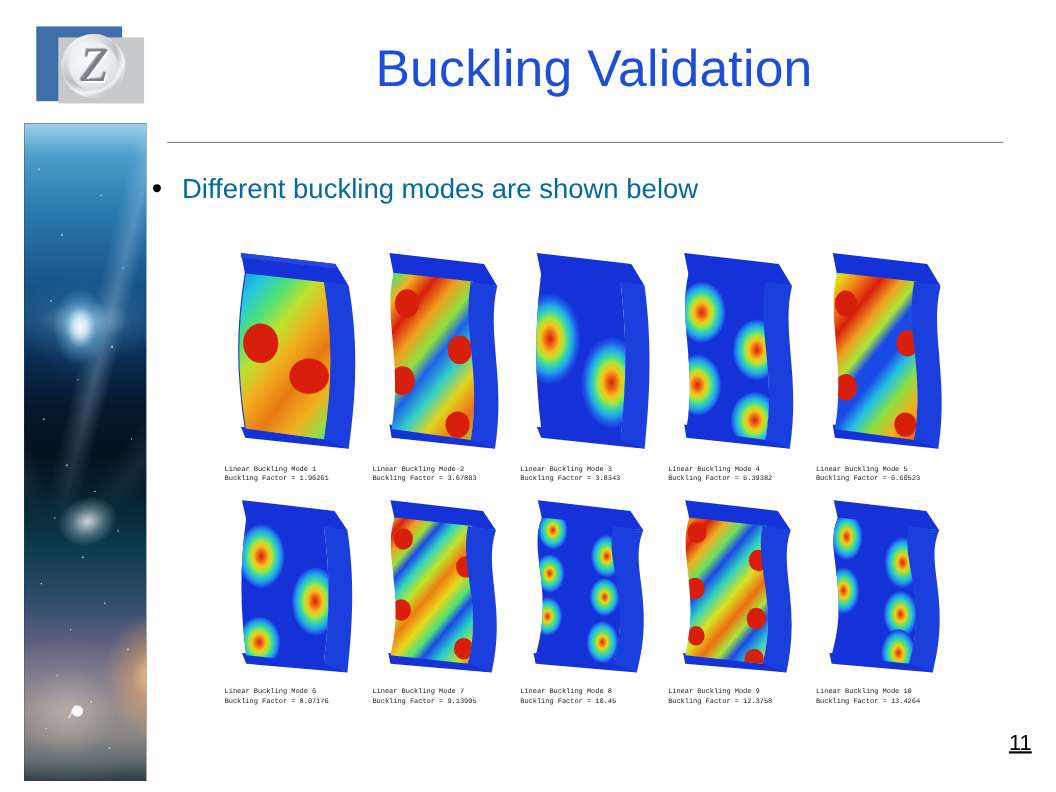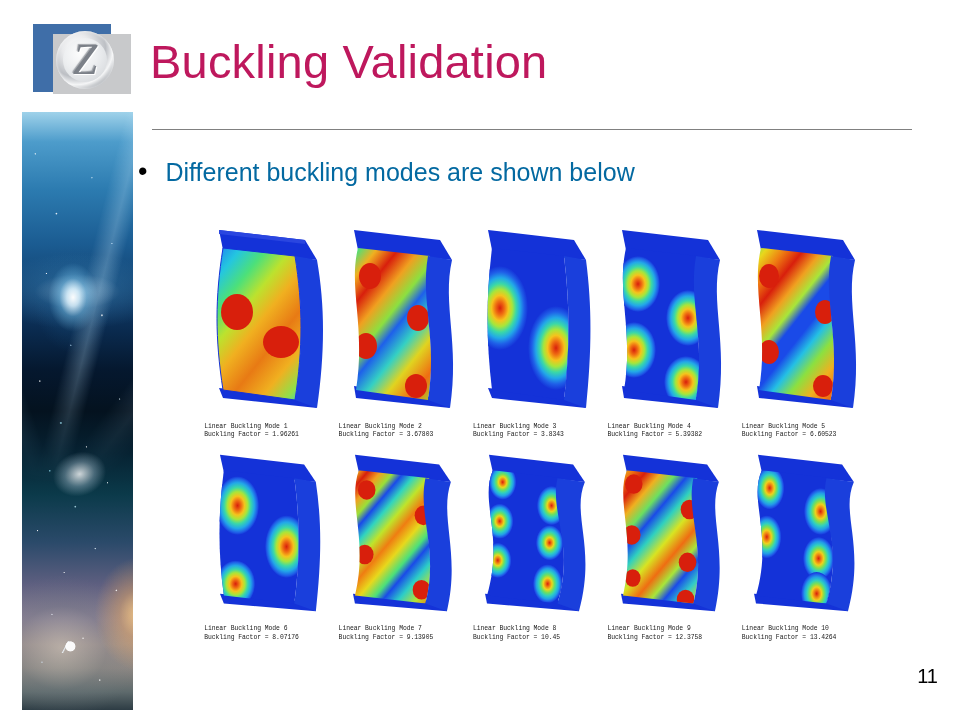--- a/index.html
+++ b/index.html
@@ -114,21 +114,22 @@
     font-family:"Liberation Serif", serif;
     font-size:44px;font-style:italic;font-weight:400;
     color:#7b8088;
     text-shadow:1px 1px 0 #ffffff, -1px -1px 1px rgba(90,95,103,.55);
     line-height:1;
   }
 
   
   #title{
     position:absolute;left:150px;top:34px;width:780px;
-    font-size:47px;font-weight:400;color:#be185d;
+    text-align:center;
+    font-size:47px;font-weight:400;color:#1d4ed8;
     letter-spacing:.2px;
     white-space:nowrap;
   }
   #title-rule{
     position:absolute;left:152px;top:129px;width:760px;height:1px;background:#808080;
   }
 
   
   #bullet-row{
     position:absolute;left:138px;top:156px;width:780px;
@@ -155,21 +156,21 @@
     text-align:left;
     width:118px;
     white-space:pre-line;
     letter-spacing:-0.05px;
   }
   .mode-caption.r2{margin-top:2px;}
 
   
   #page-number{
     position:absolute;right:22px;bottom:32px;
-    font-size:20px;color:#000;
+    font-size:20px;color:#000;text-decoration:underline;
   }
 </style>
 </head>
 <body>
 
 <div id="side-band">
   <div class="nebula-base"></div>
   <div class="streaks"></div>
   <div class="warm-glow"></div>
   <div class="stars"></div>

